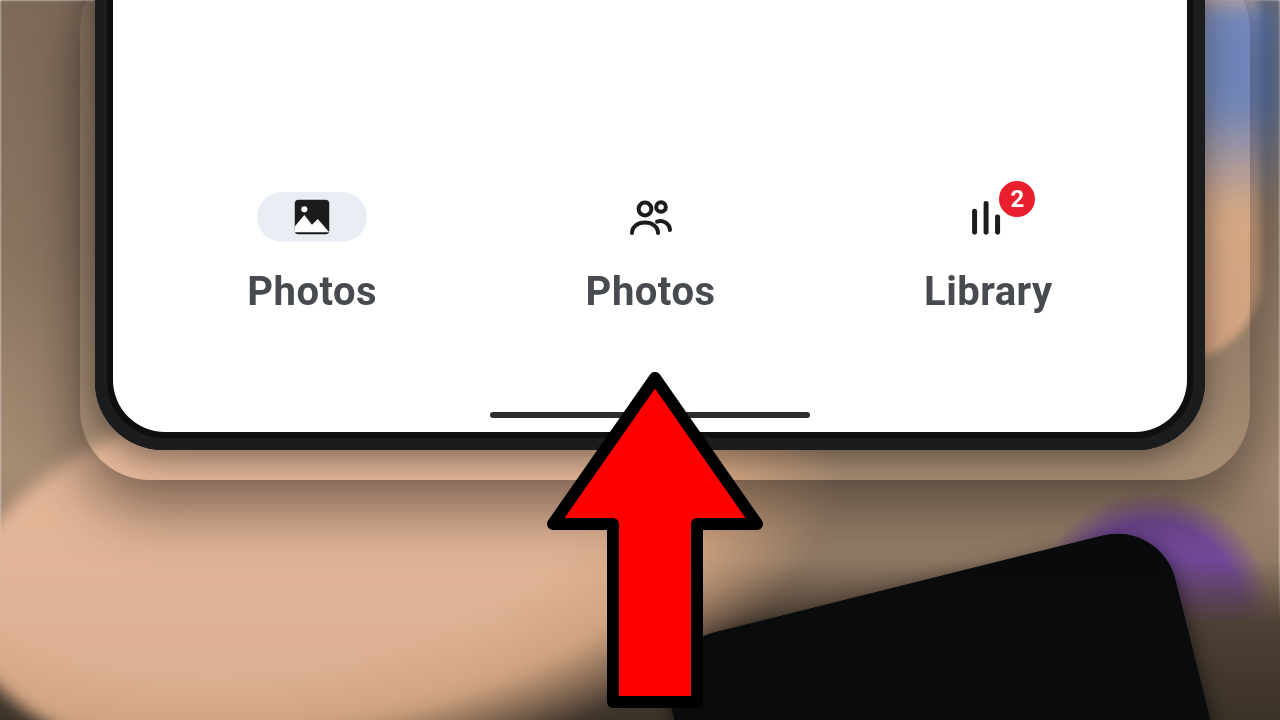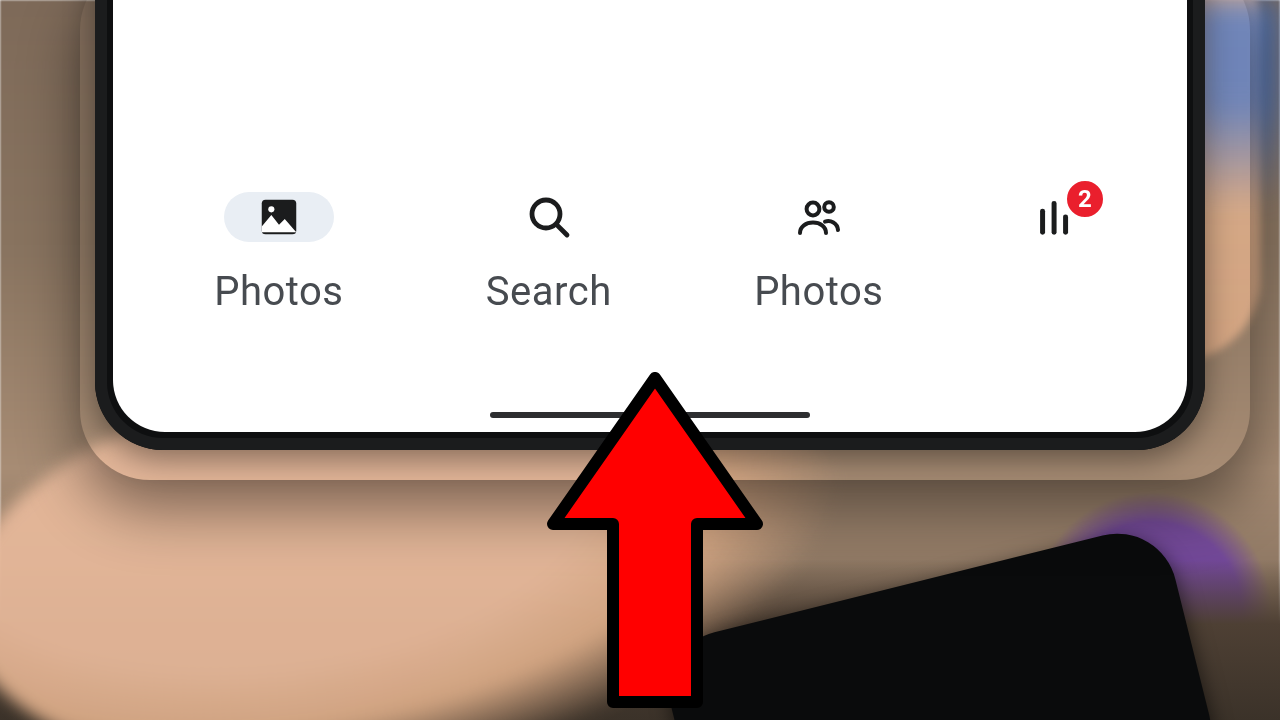--- a/index.html
+++ b/index.html
@@ -17,21 +17,21 @@
         background:linear-gradient(180deg,rgba(0,0,0,0) 0,#4e4034 40%,#3b3229 100%)}
   .phone-shadow{position:absolute;left:80px;top:-40px;right:30px;height:520px;border-radius:70px;
         box-shadow:0 30px 60px rgba(0,0,0,.45)}
   .phone{position:absolute;left:95px;top:-250px;width:1110px;height:700px;
         background:#0e0f10;border-radius:68px;box-shadow:inset 0 0 0 12px #1b1c1d,0 10px 30px rgba(0,0,0,.4)}
   .screen{position:absolute;inset:18px;background:#fff;border-radius:52px;overflow:hidden}
   .navbar{position:absolute;left:0;right:0;bottom:0;height:240px;display:flex;justify-content:space-around;align-items:flex-start;padding:30px 30px 0}
   .navi{display:flex;flex-direction:column;align-items:center;gap:26px;color:#3c3f43;cursor:pointer}
   .navi .ic{width:60px;height:50px;display:flex;align-items:center;justify-content:center;position:relative}
   .navi.active .ic{background:#e9eef4;border-radius:28px;width:110px}
-  .navi .lbl{font-size:40px;font-weight:400;color:#474b50;letter-spacing:.5px}
+  .navi .lbl{font-size:40px;font-weight:700;color:#474b50;letter-spacing:.5px}
   .badge{position:absolute;top:-14px;right:-20px;width:36px;height:36px;border-radius:50%;
          background:#ea1f2d;color:#fff;font-size:24px;font-weight:700;display:flex;align-items:center;justify-content:center;
          border:3px solid #fff;line-height:1}
   .home-ind{position:absolute;left:50%;bottom:14px;transform:translateX(-50%);width:320px;height:6px;background:#2d2e30;border-radius:4px}
   .other-phone{position:absolute;right:80px;bottom:-120px;width:520px;height:260px;background:#0a0b0c;border-radius:60px;transform:rotate(-14deg);box-shadow:0 6px 20px rgba(0,0,0,.6)}
   .arrow{position:absolute;left:540px;top:372px;width:230px;height:340px;pointer-events:none}
   .blur-edge{position:absolute;right:0;top:0;width:90px;height:260px;
         background:linear-gradient(180deg,#2a6bd6,#2a6bd6 40%,transparent 80%);filter:blur(14px);opacity:.6}
 </style>
 </head>
@@ -54,29 +54,20 @@
         <span class="ic">
           <svg width="46" height="46" viewBox="0 0 24 24">
               <rect x="3" y="3" width="18" height="18" rx="2" fill="#1b1c1d"></rect>
               <path d="M3 17l5-6 4 5 3-3 6 7H3z" fill="#fff"></path>
               <circle cx="8" cy="8" r="1.6" fill="#fff"></circle>
             </svg>
         </span>
         <span class="lbl">Photos</span>
       </div>
 
-      <div class="navi">
-        <span class="ic">
-          <svg width="48" height="48" viewBox="0 0 24 24" fill="none" stroke="#1b1c1d" stroke-width="2.4">
-              <circle cx="10.5" cy="10.5" r="7"></circle>
-              <line x1="21" y1="21" x2="15.8" y2="15.8" stroke-linecap="round"></line>
-            </svg>
-        </span>
-        <span class="lbl">Search</span>
-      </div>
 
       <div class="navi">
         <span class="ic">
           <svg width="54" height="48" viewBox="0 0 24 24" fill="none" stroke="#1b1c1d" stroke-width="2">
               <circle cx="9" cy="8" r="3.2"></circle>
               <path d="M2.5 20c0-3.3 3-5.2 6.5-5.2s6.5 1.9 6.5 5.2" stroke-linecap="round"></path>
               <circle cx="17" cy="7" r="2.4"></circle>
               <path d="M15 14.3c2.8-.9 6.2.6 6.5 4.2" stroke-linecap="round"></path>
             </svg>
         </span>
@@ -85,20 +76,21 @@
 
       <div class="navi">
         <span class="ic">
           <svg width="46" height="46" viewBox="0 0 24 24" fill="none" stroke="#1b1c1d" stroke-width="2.6" stroke-linecap="round">
               <line x1="5" y1="20" x2="5" y2="9"></line>
               <line x1="11" y1="20" x2="11" y2="5"></line>
               <line x1="17" y1="20" x2="17" y2="12"></line>
             </svg>
           <span class="badge">2</span>
         </span>
+        <span class="lbl">Library</span>
       </div>
 
     </div>
 
     <div class="home-ind"></div>
   </div>
 </div>
 
 <svg class="arrow" viewBox="0 0 220 340">
   <path d="M110 6 L212 152 L152 152 L152 330 L68 330 L68 152 L8 152 Z" fill="#ff0000" stroke="#000" stroke-width="12" stroke-linejoin="round"></path>

